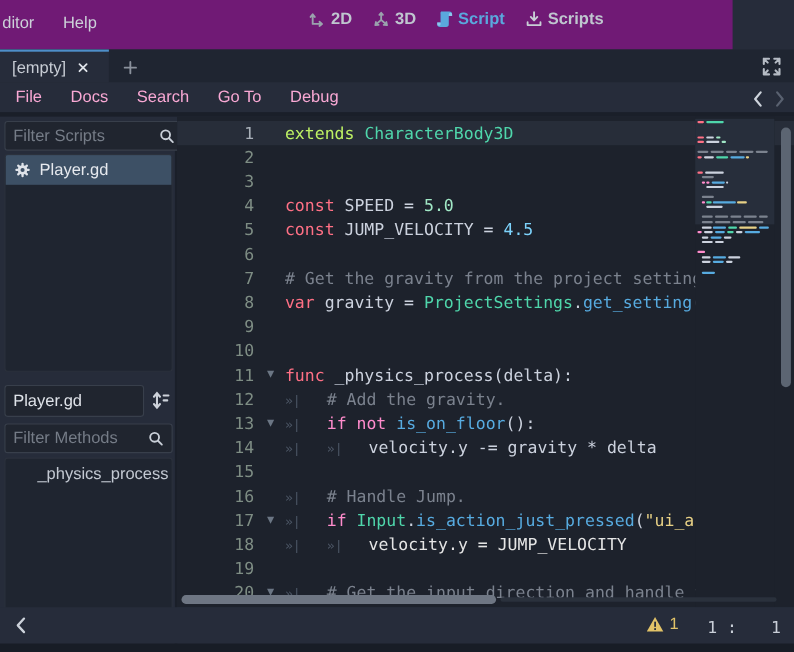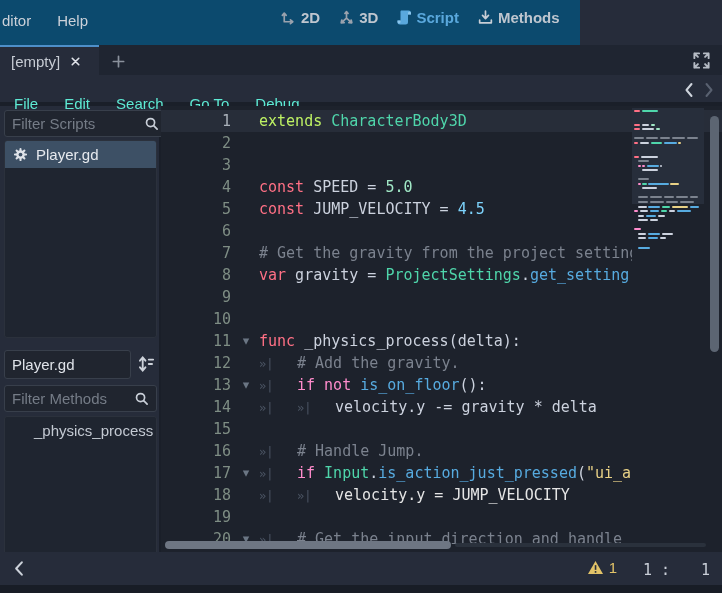--- a/index.html
+++ b/index.html
@@ -3,36 +3,36 @@
 <meta charset="utf-8">
 <style>
   * { margin:0; padding:0; box-sizing:border-box; }
   html,body { width:722px; height:593px; background:#14181f; }
   .app {
     position:relative; width:722px; height:593px; overflow:hidden;
     background:#262c3a; font-family:"Liberation Sans", sans-serif;
     color:#ccd2dc; font-size:15px;
   }
   
-  .topbar { position:absolute; left:0; top:0; width:580px; height:45px; background:#0c4a6e; }
+  .topbar { position:absolute; left:0; top:0; width:666px; height:45px; background:#701a75; }
   .topbar .menus { position:absolute; left:2px; top:12px; display:flex; gap:26px; color:#ccd1d9; }
   .menus span { cursor:default; }
   .modes { position:absolute; left:280px; top:9px; display:flex; gap:18px; align-items:center; }
   .mode { display:flex; align-items:center; gap:4px; font-weight:bold; color:#bfc6cf; }
   .mode.active { color:#5aa8dd;text-align:right; }
   
   .tabstrip { position:absolute; left:0; top:45px; width:722px; height:30px; background:#1f2531; }
   .tab { position:absolute; left:0; top:0; width:99px; height:30px; background:#262c3a;
          border-top:2px solid #4e8fc9; display:flex; align-items:center; padding:0 8px 0 11px; gap:9px; }
   .tab .label { color:#c7ccd4; }
   .newtab { position:absolute; left:106px; top:4px; width:24px; height:24px; display:flex; align-items:center; justify-content:center; }
   .expandbtn { position:absolute; right:10px; top:6px; width:20px; height:20px; }
   
   .menubar { position:absolute; left:0; top:75px; width:722px; height:31px; background:#262c3a; border-bottom:4px solid #1a1f29; }
-  .menubar .left { position:absolute; left:14px; top:20px; display:flex; gap:26px; color:#5eead4; }
+  .menubar .left { position:absolute; left:14px; top:5px; display:flex; gap:26px; color:#f9a8d4; }
   .menubar .right { position:absolute; right:48px; top:4px; display:flex; gap:14px; align-items:center; color:#ced2d9; }
   .mbtn { display:flex; align-items:center; gap:5px; }
   .vsep { width:1px; height:22px; background:#353c49; margin:0 2px; }
   .navchevrons { position:absolute; right:6px; top:5px; display:flex; gap:6px; }
   
   .sidebar { position:absolute; left:0; top:110px; width:161px; height:475px; background:#262c3a; border-right:2px solid #1a1f29; }
   .input { position:absolute; height:27px; background:#20252f; border:1px solid #383f4b; border-radius:3px;
            display:flex; align-items:center; padding:0 7px; color:#757c87; }
   .input .ph { flex:1; }
   .in-filter-scripts { left:4px; top:0; width:163px; }
@@ -106,21 +106,21 @@
           </svg>
         </span>
         <span>Script</span>
       </div>
       <div class="mode">
         <span>
           <svg width="17" height="17" viewBox="0 0 16 16" fill="none" stroke="#c8ced6" stroke-width="1.6" stroke-linecap="round" stroke-linejoin="round">
             <path d="M8 2 V8.5 M5.2 6 L8 9 10.8 6 M2.5 10.5 V13 H13.5 V10.5"></path>
           </svg>
         </span>
-        <span>Methods</span>
+        <span>Scripts</span>
       </div>
     </div>
   </div>
 
   <div class="tabstrip">
     <div class="tab">
       <span class="label">[empty]</span>
       <span>
         <svg width="13" height="13" viewBox="0 0 16 16" stroke="#dfe3e9" stroke-width="2" stroke-linecap="round">
           <path d="M4 4 L12 12 M12 4 L4 12"></path>
@@ -135,21 +135,21 @@
     <div class="expandbtn">
       <svg width="19" height="19" viewBox="0 0 16 16" fill="none" stroke="#b5bbc4" stroke-width="1.6" stroke-linecap="round" stroke-linejoin="round">
         <path d="M6 2 H2 V6 M10 2 H14 V6 M14 10 V14 H10 M2 10 V14 H6 M2 2 L5 5 M14 2 L11 5 M14 14 L11 11 M2 14 L5 11"></path>
       </svg>
     </div>
   </div>
 
   <div class="menubar">
     <div class="left">
       <span>File</span>
-      <span>Edit</span>
+      <span>Docs</span>
       <span>Search</span>
       <span>Go To</span>
       <span>Debug</span>
     </div>
     <div class="navchevrons">
       <span>
         <svg width="14" height="20" viewBox="0 0 14 20" fill="none" stroke="#ced4dc" stroke-width="2" stroke-linecap="round" stroke-linejoin="round">
           <path d="M9.5 4 L4.5 10 L9.5 16"></path>
         </svg>
       </span>

